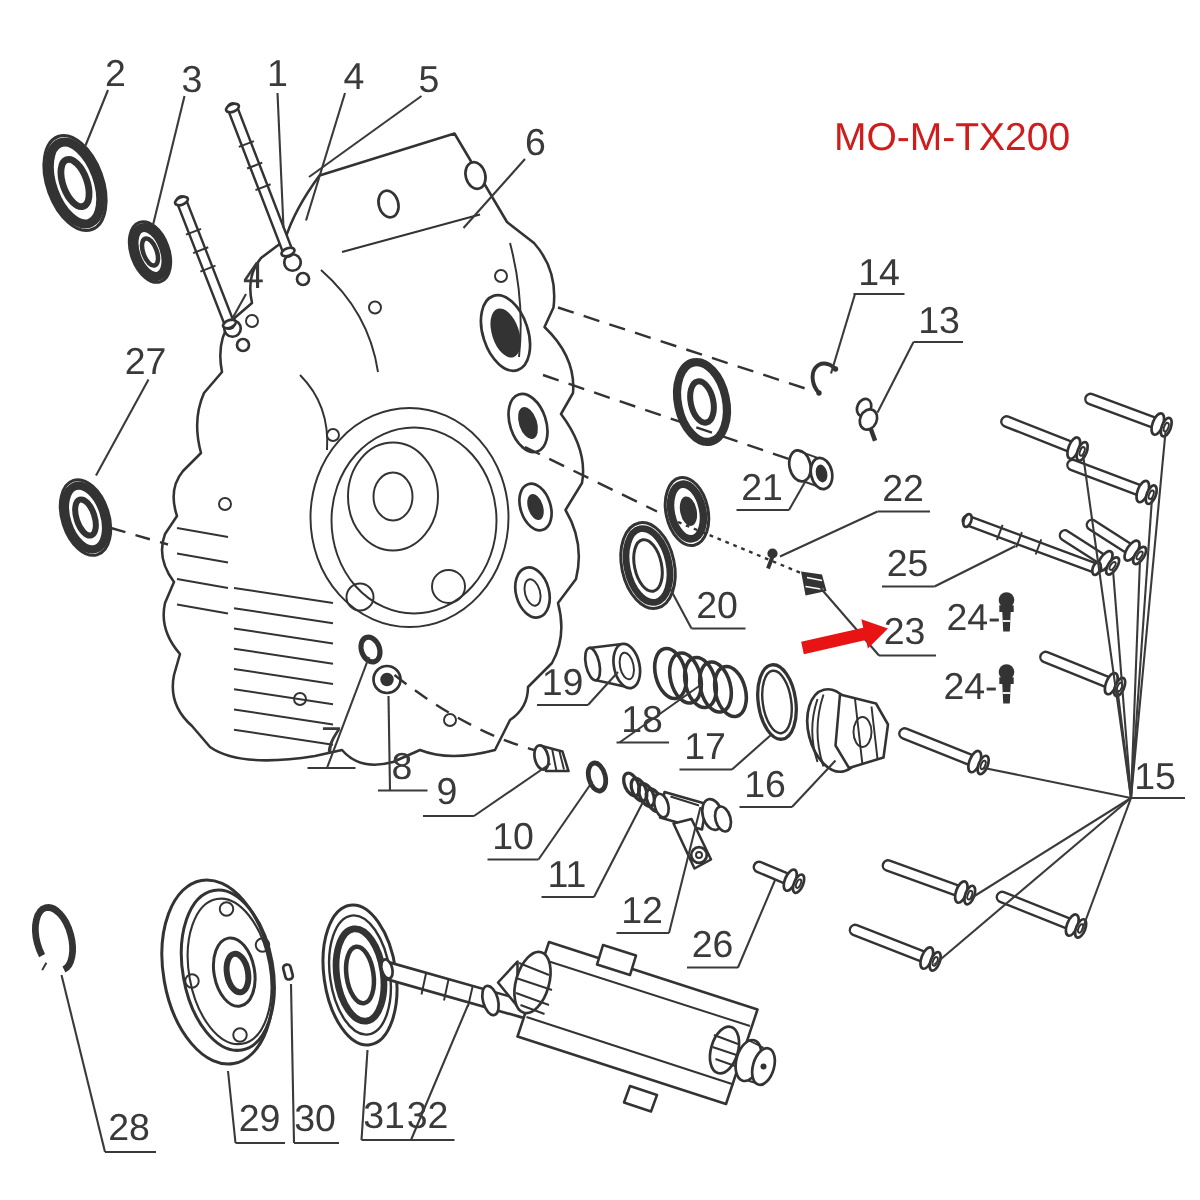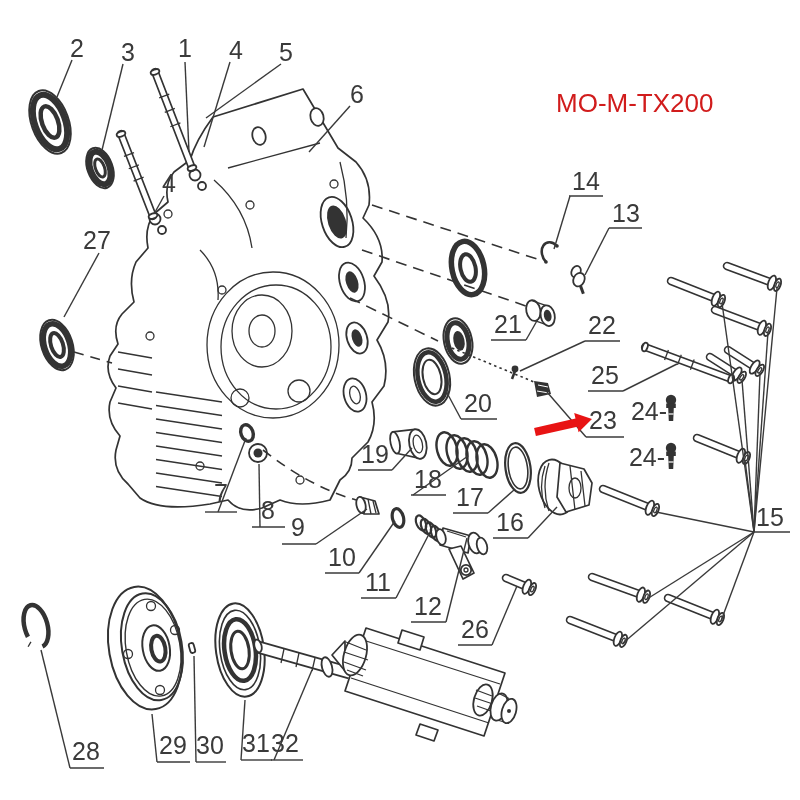--- a/index.html
+++ b/index.html
@@ -1,19 +1,19 @@
 <!DOCTYPE html>
 <html style="--ink: #333333;"><head>
 <meta charset="utf-8">
 <style>
   html,body{margin:0;padding:0;background:#fff;}
   .stage{position:relative;width:800px;height:800px;background:#fff;overflow:hidden;
          font-family:"Liberation Sans",sans-serif;}
   .stage svg{position:absolute;left:0;top:0;}
-  .title{position:absolute;left:556px;top:88px;font-size:26px;font-weight:400;
+  .title{position:absolute;left:556px;top:76px;font-size:26px;font-weight:400;
          letter-spacing:0px;white-space:nowrap;}
   .ln  {fill:#ffffff;stroke:var(--ink);stroke-width:1.7;stroke-linejoin:round;}
   .ln2 {fill:none;stroke:var(--ink);stroke-width:1.3;stroke-linejoin:round;}
   .lnw {fill:#ffffff;stroke:var(--ink);stroke-width:1.8;}
   .ring{fill:none;stroke:var(--ink);}
   .dk  {fill:var(--ink);stroke:none;}
   text.lbl{fill:#3a3a3a;font-size:25px;font-family:"Liberation Sans",sans-serif;}
   .lead{fill:none;stroke:#3a3a3a;stroke-width:1.4;}
   .dash{fill:none;stroke:var(--ink);stroke-width:1.6;}
 </style>

